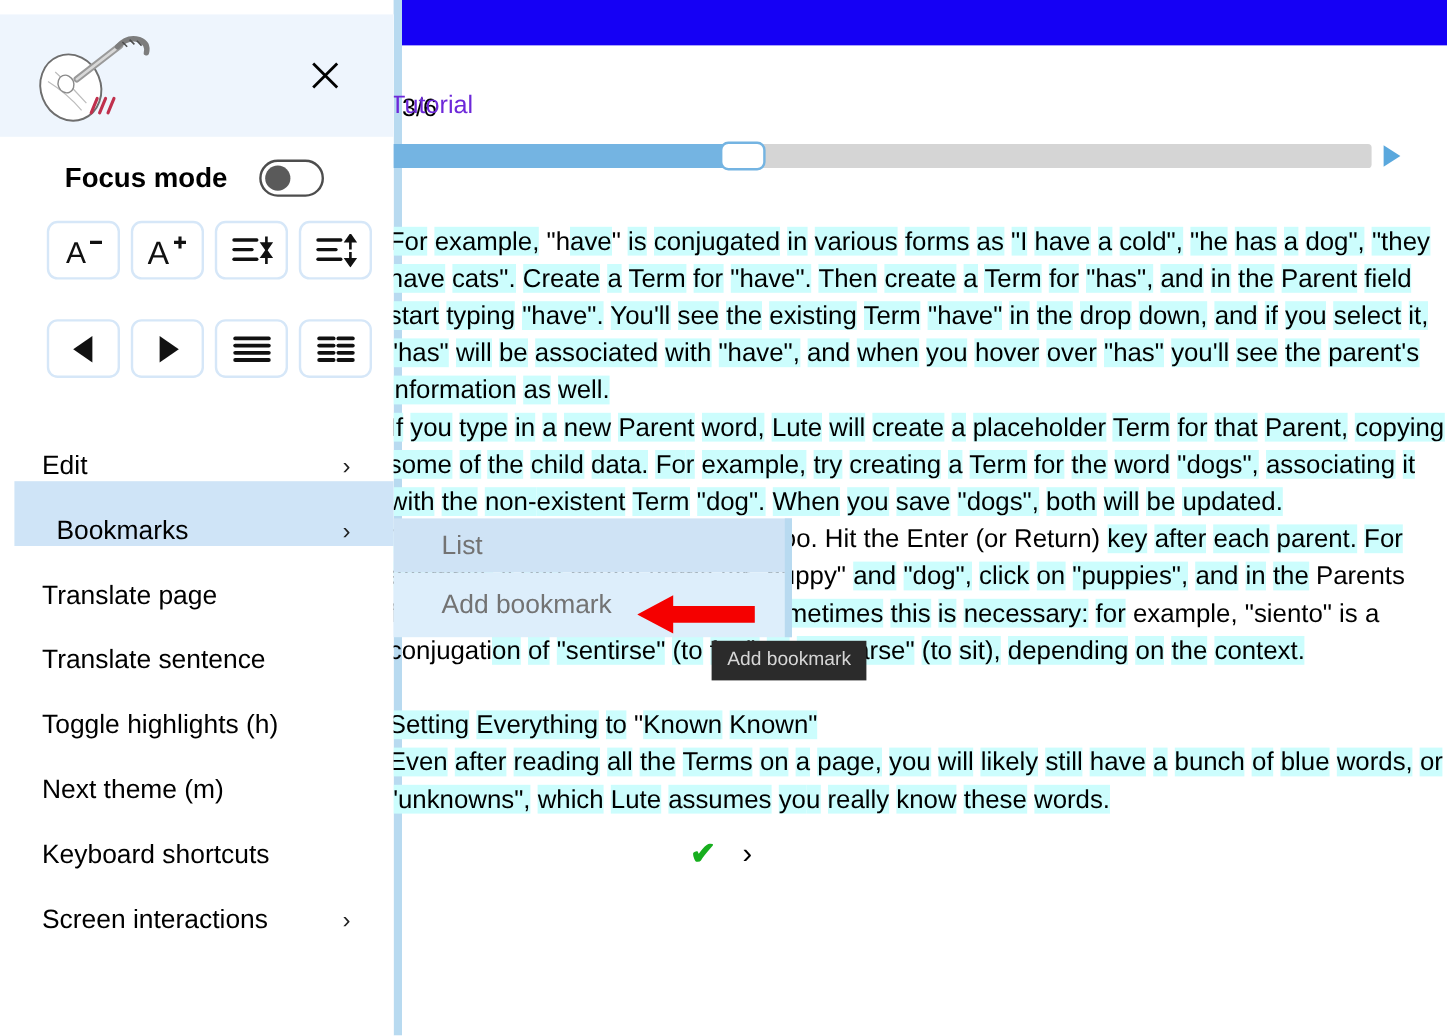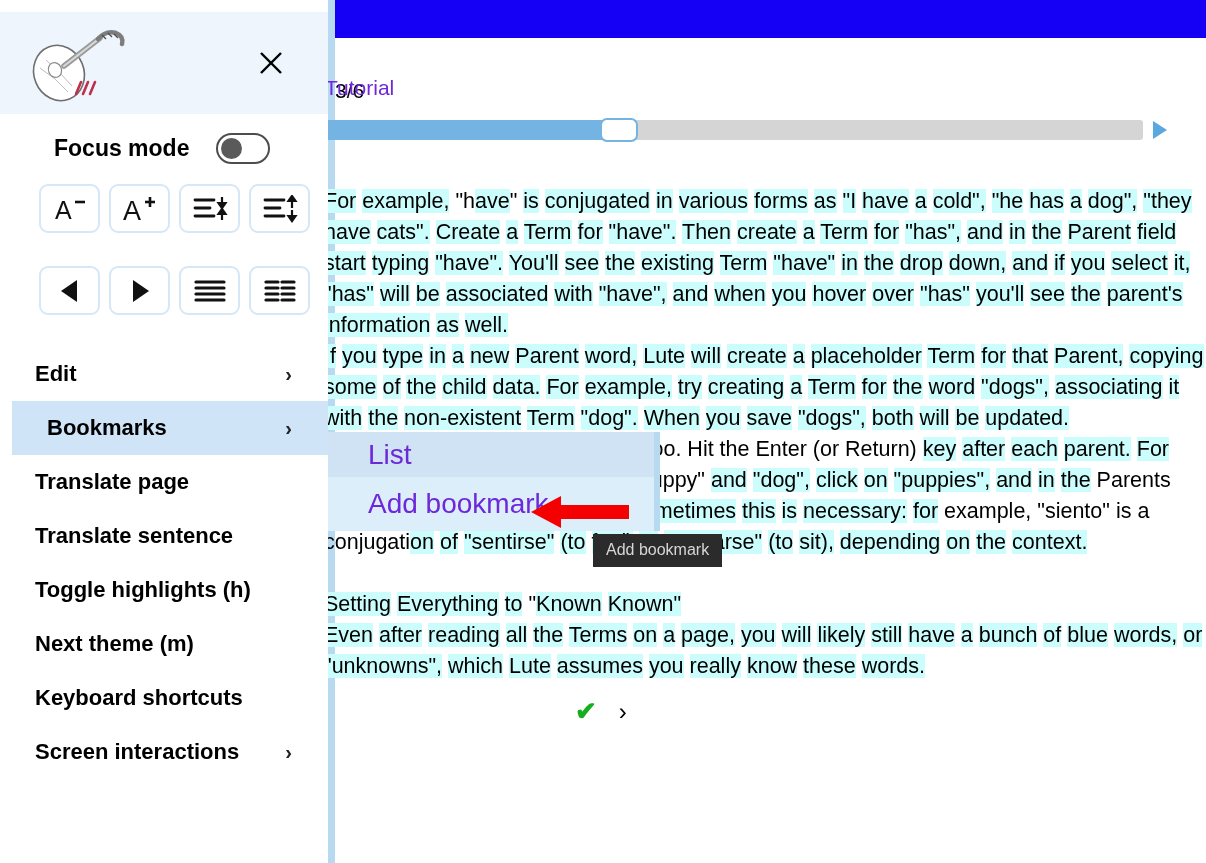--- a/index.html
+++ b/index.html
@@ -125,37 +125,37 @@
     display: flex; align-items: center; justify-content: center;
     cursor: pointer;
   }
   .ibtn.row2 { margin-top: 24px; }
   .ibtn svg { display: block; }
 
   
   #menu { margin-top: 32px; }
   .menu-item {
     position: relative; height: 54px;
-    display: flex; align-items: center;
+    display: flex; align-items: flex-end;
     padding-left: 35px; padding-right: 36px;
-    font-size: 22px; color: #000; cursor: pointer; font-weight: bold;
+    font-size: 22px; color: #000; cursor: pointer;
   }
   .menu-item.selected { background: #cfe4f7; margin-left: 12px; }
   .menu-item .chev {
     position: absolute; right: 36px; font-size: 20px; color: #222;
   }
 
   
   #submenu {
     position: absolute; left: 328px; top: 432px;
     width: 332px; height: 99px; z-index: 20;
   }
   #submenu .sub-item {
     position: relative; display: flex; align-items: center;
-    padding-left: 40px; font-size: 28px; color: #6d28d9; cursor: pointer;
+    padding-left: 40px; font-size: 22px; color: #737373; cursor: pointer;
   }
   #submenu .sub-item.list { height: 45px; background: #cfe3f5; padding-left: 40px; }
   #submenu .sub-item.add  { height: 54px; background: #ddeefb; padding-left: 40px; }
   #submenu-edge {
     position: absolute; right: 0; top: 0; width: 6px; height: 99px;
     background: #b8daf0;
   }
 
   
   #red-arrow {

